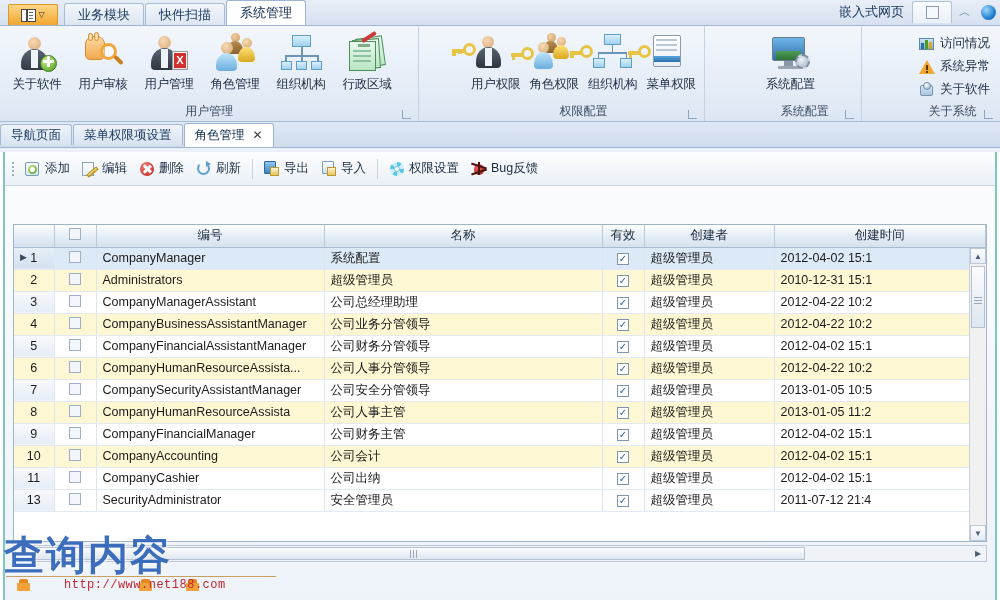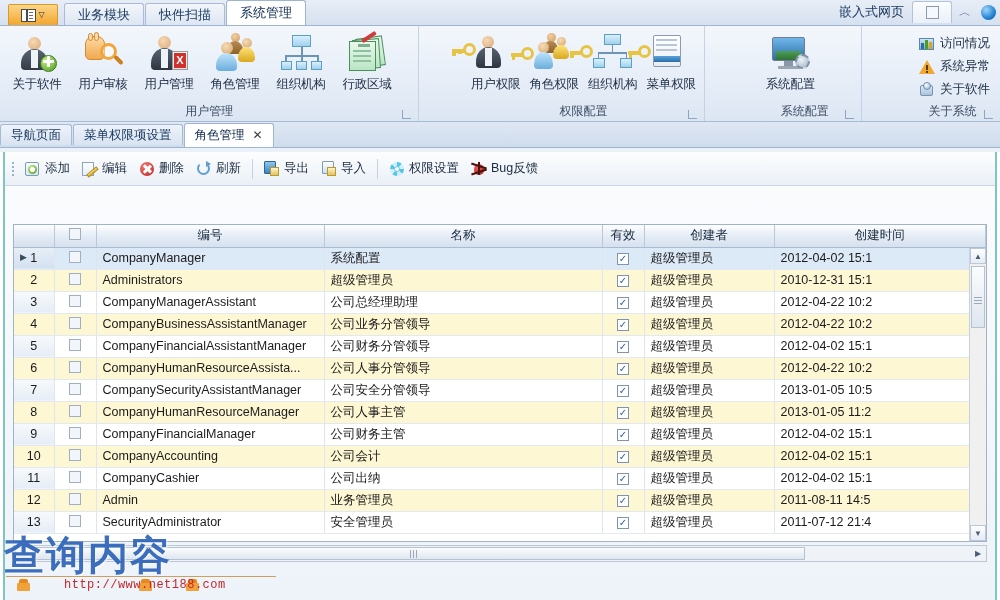--- a/index.html
+++ b/index.html
@@ -858,21 +858,21 @@
                 <td class="chkcell"><span class="gcbx"></span></td>
                 <td>CompanySecurityAssistantManager</td>
                 <td>公司安全分管领导</td>
                 <td class="ctr"><span class="gcbx on">✓</span></td>
                 <td>超级管理员</td>
                 <td>2013-01-05 10:5</td>
               </tr>
               <tr class="alt">
                 <td class="idx">8</td>
                 <td class="chkcell"><span class="gcbx"></span></td>
-                <td>CompanyHumanResourceManager</td>
+                <td>CompanyHumanResourceAssista</td>
                 <td>公司人事主管</td>
                 <td class="ctr"><span class="gcbx on">✓</span></td>
                 <td>超级管理员</td>
                 <td>2013-01-05 11:2</td>
               </tr>
               <tr>
                 <td class="idx">9</td>
                 <td class="chkcell"><span class="gcbx"></span></td>
                 <td>CompanyFinancialManager</td>
                 <td>公司财务主管</td>
@@ -890,29 +890,20 @@
                 <td>2012-04-02 15:1</td>
               </tr>
               <tr>
                 <td class="idx">11</td>
                 <td class="chkcell"><span class="gcbx"></span></td>
                 <td>CompanyCashier</td>
                 <td>公司出纳</td>
                 <td class="ctr"><span class="gcbx on">✓</span></td>
                 <td>超级管理员</td>
                 <td>2012-04-02 15:1</td>
-              </tr>
-              <tr class="alt">
-                <td class="idx">12</td>
-                <td class="chkcell"><span class="gcbx"></span></td>
-                <td>Admin</td>
-                <td>业务管理员</td>
-                <td class="ctr"><span class="gcbx on">✓</span></td>
-                <td>超级管理员</td>
-                <td>2011-08-11 14:5</td>
               </tr>
               <tr>
                 <td class="idx">13</td>
                 <td class="chkcell"><span class="gcbx"></span></td>
                 <td>SecurityAdministrator</td>
                 <td>安全管理员</td>
                 <td class="ctr"><span class="gcbx on">✓</span></td>
                 <td>超级管理员</td>
                 <td>2011-07-12 21:4</td>
               </tr>

